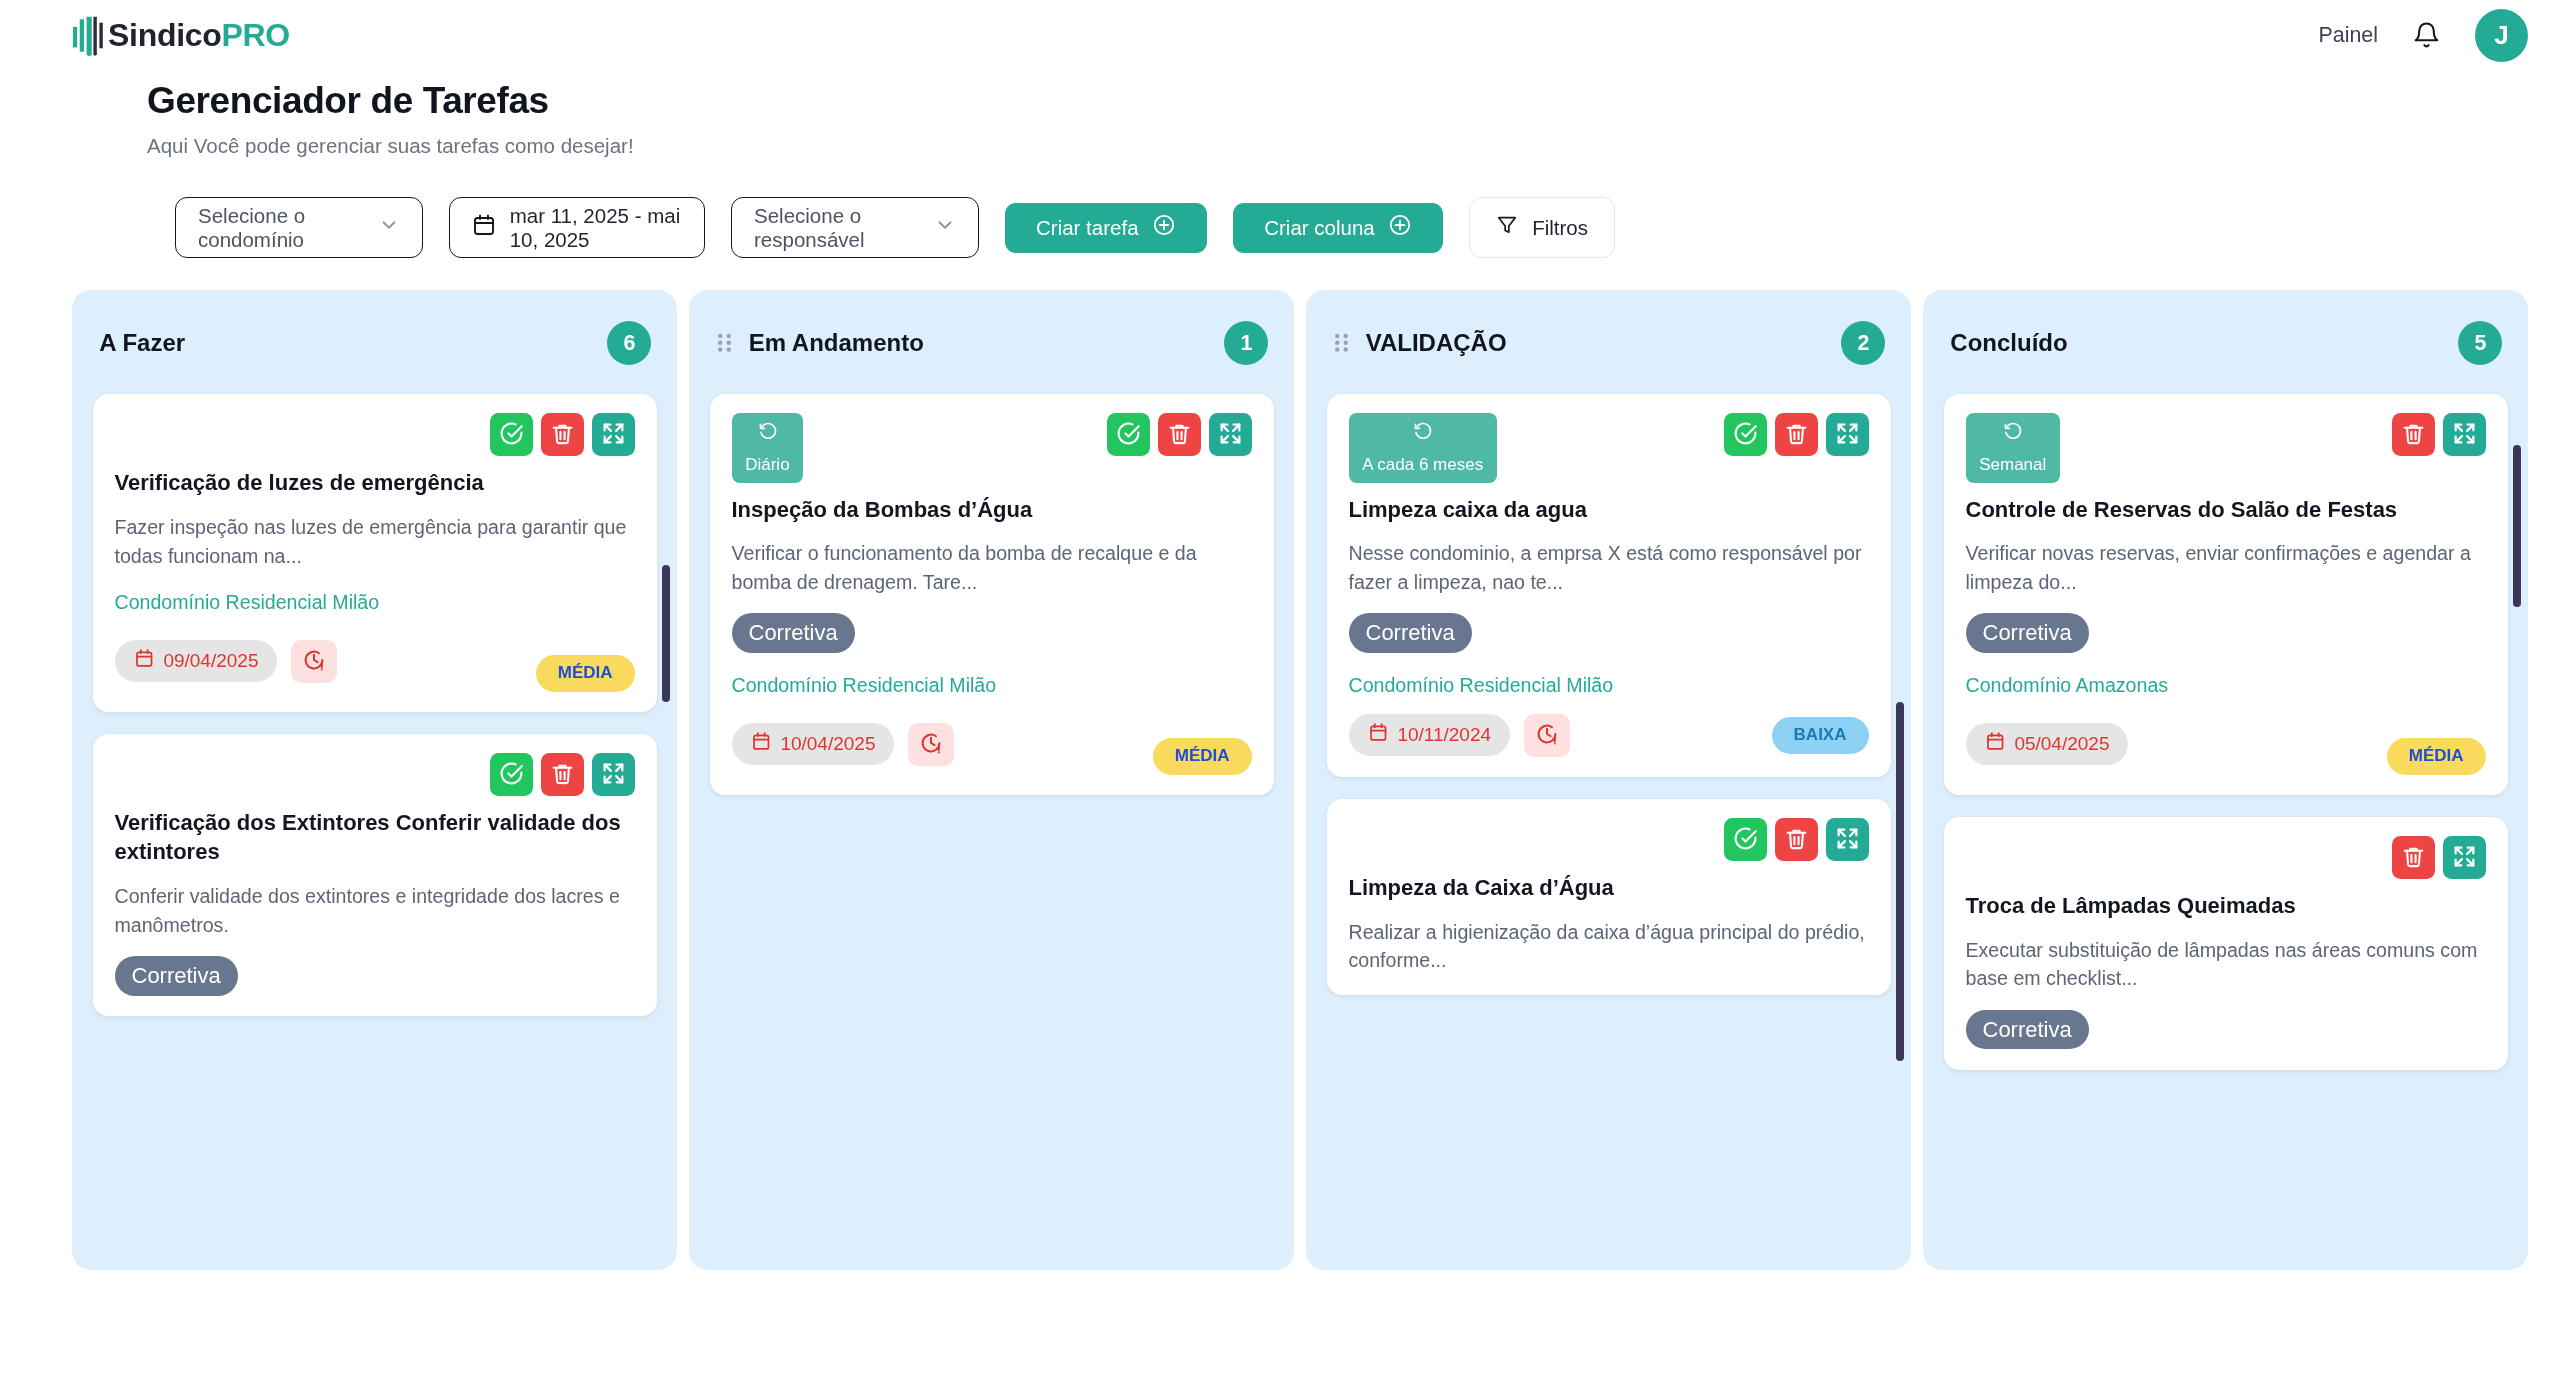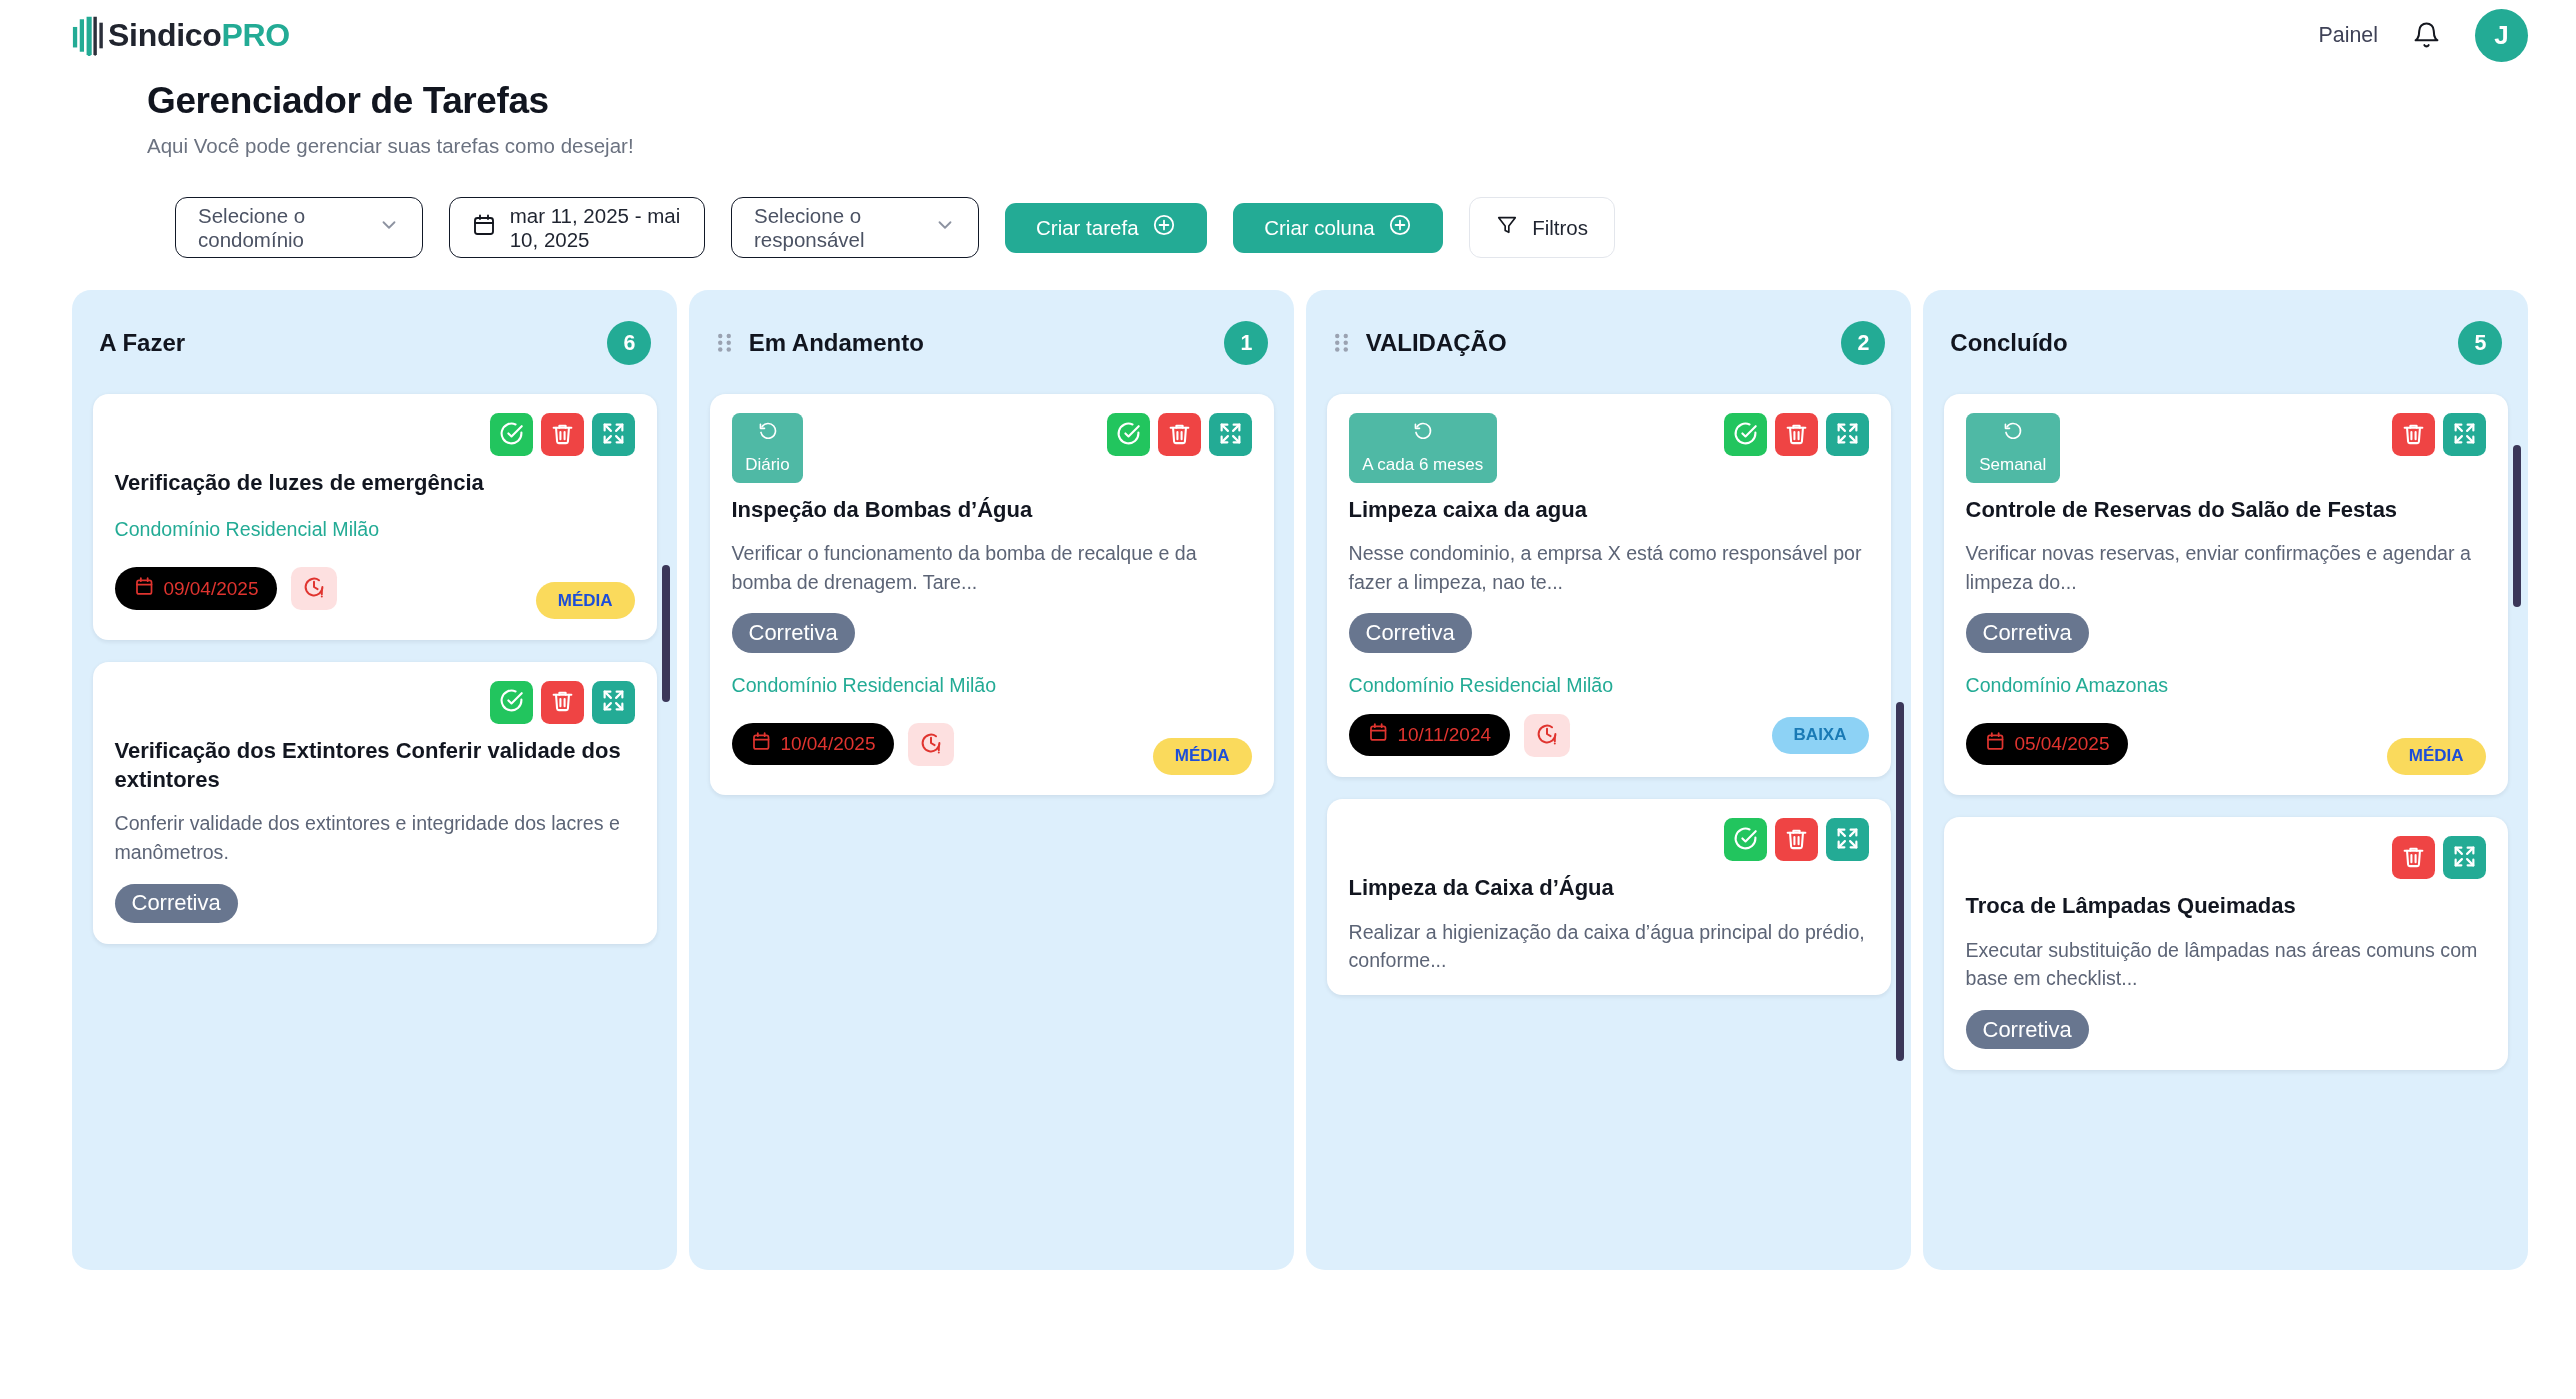--- a/index.html
+++ b/index.html
@@ -140,21 +140,21 @@
     display: inline-block; margin-top: 17px;
     background: #68768f; color: #fff;
     border-radius: 853px; padding: 6.8px 17px;
     font-size: 22px;
   }
   .card-foot { margin-top: 20.5px; }
   .condo { font-size: 19.6px; color: #23ab95; font-weight: 500; }
   .meta-row { display: flex; align-items: center; gap: 13.7px; margin-top: 17px; }
   .pill-date {
     display: inline-flex; align-items: center; gap: 9.4px;
-    background: #000000; color: #e0342f;
+    background: #e5e5e5; color: #e0342f;
     border-radius: 853px; padding: 8.5px 19px;
     font-size: 19px; font-weight: 500;
   }
   .pill-date svg { width: 20.5px; height: 20.5px; }
   .pill-late {
     width: 46px; height: 43px; border-radius: 10.2px;
     background: #fde0e0; display: flex; align-items: center; justify-content: center;
   }
   .pill-late svg { width: 24px; height: 24px; }
   .prio {
@@ -312,20 +312,21 @@
                     <polyline points="3.5 15 3.5 20.5 9 20.5"></polyline>
                     <line x1="3.5" y1="3.5" x2="9.5" y2="9.5"></line>
                     <line x1="20.5" y1="3.5" x2="14.5" y2="9.5"></line>
                     <line x1="20.5" y1="20.5" x2="14.5" y2="14.5"></line>
                     <line x1="3.5" y1="20.5" x2="9.5" y2="14.5"></line>
                   </svg></span>
               </button>
             </div>
           </div>
           <div class="card-title">Verificação de luzes de emergência</div>
+          <div class="card-desc">Fazer inspeção nas luzes de emergência para garantir que todas funcionam na...</div>
           <div class="card-foot">
             <div class="condo">Condomínio Residencial Milão</div>
             <div class="meta-row">
               <span class="pill-date">
                 <span><svg viewBox="0 0 24 24" fill="none" stroke="#e0342f" stroke-width="2" stroke-linecap="round" stroke-linejoin="round">
                     <rect x="3.5" y="5" width="17" height="16" rx="2.4"></rect>
                     <line x1="3.5" y1="10" x2="20.5" y2="10"></line>
                     <line x1="8" y1="2.6" x2="8" y2="6"></line>
                     <line x1="16" y1="2.6" x2="16" y2="6"></line>
                   </svg></span>

